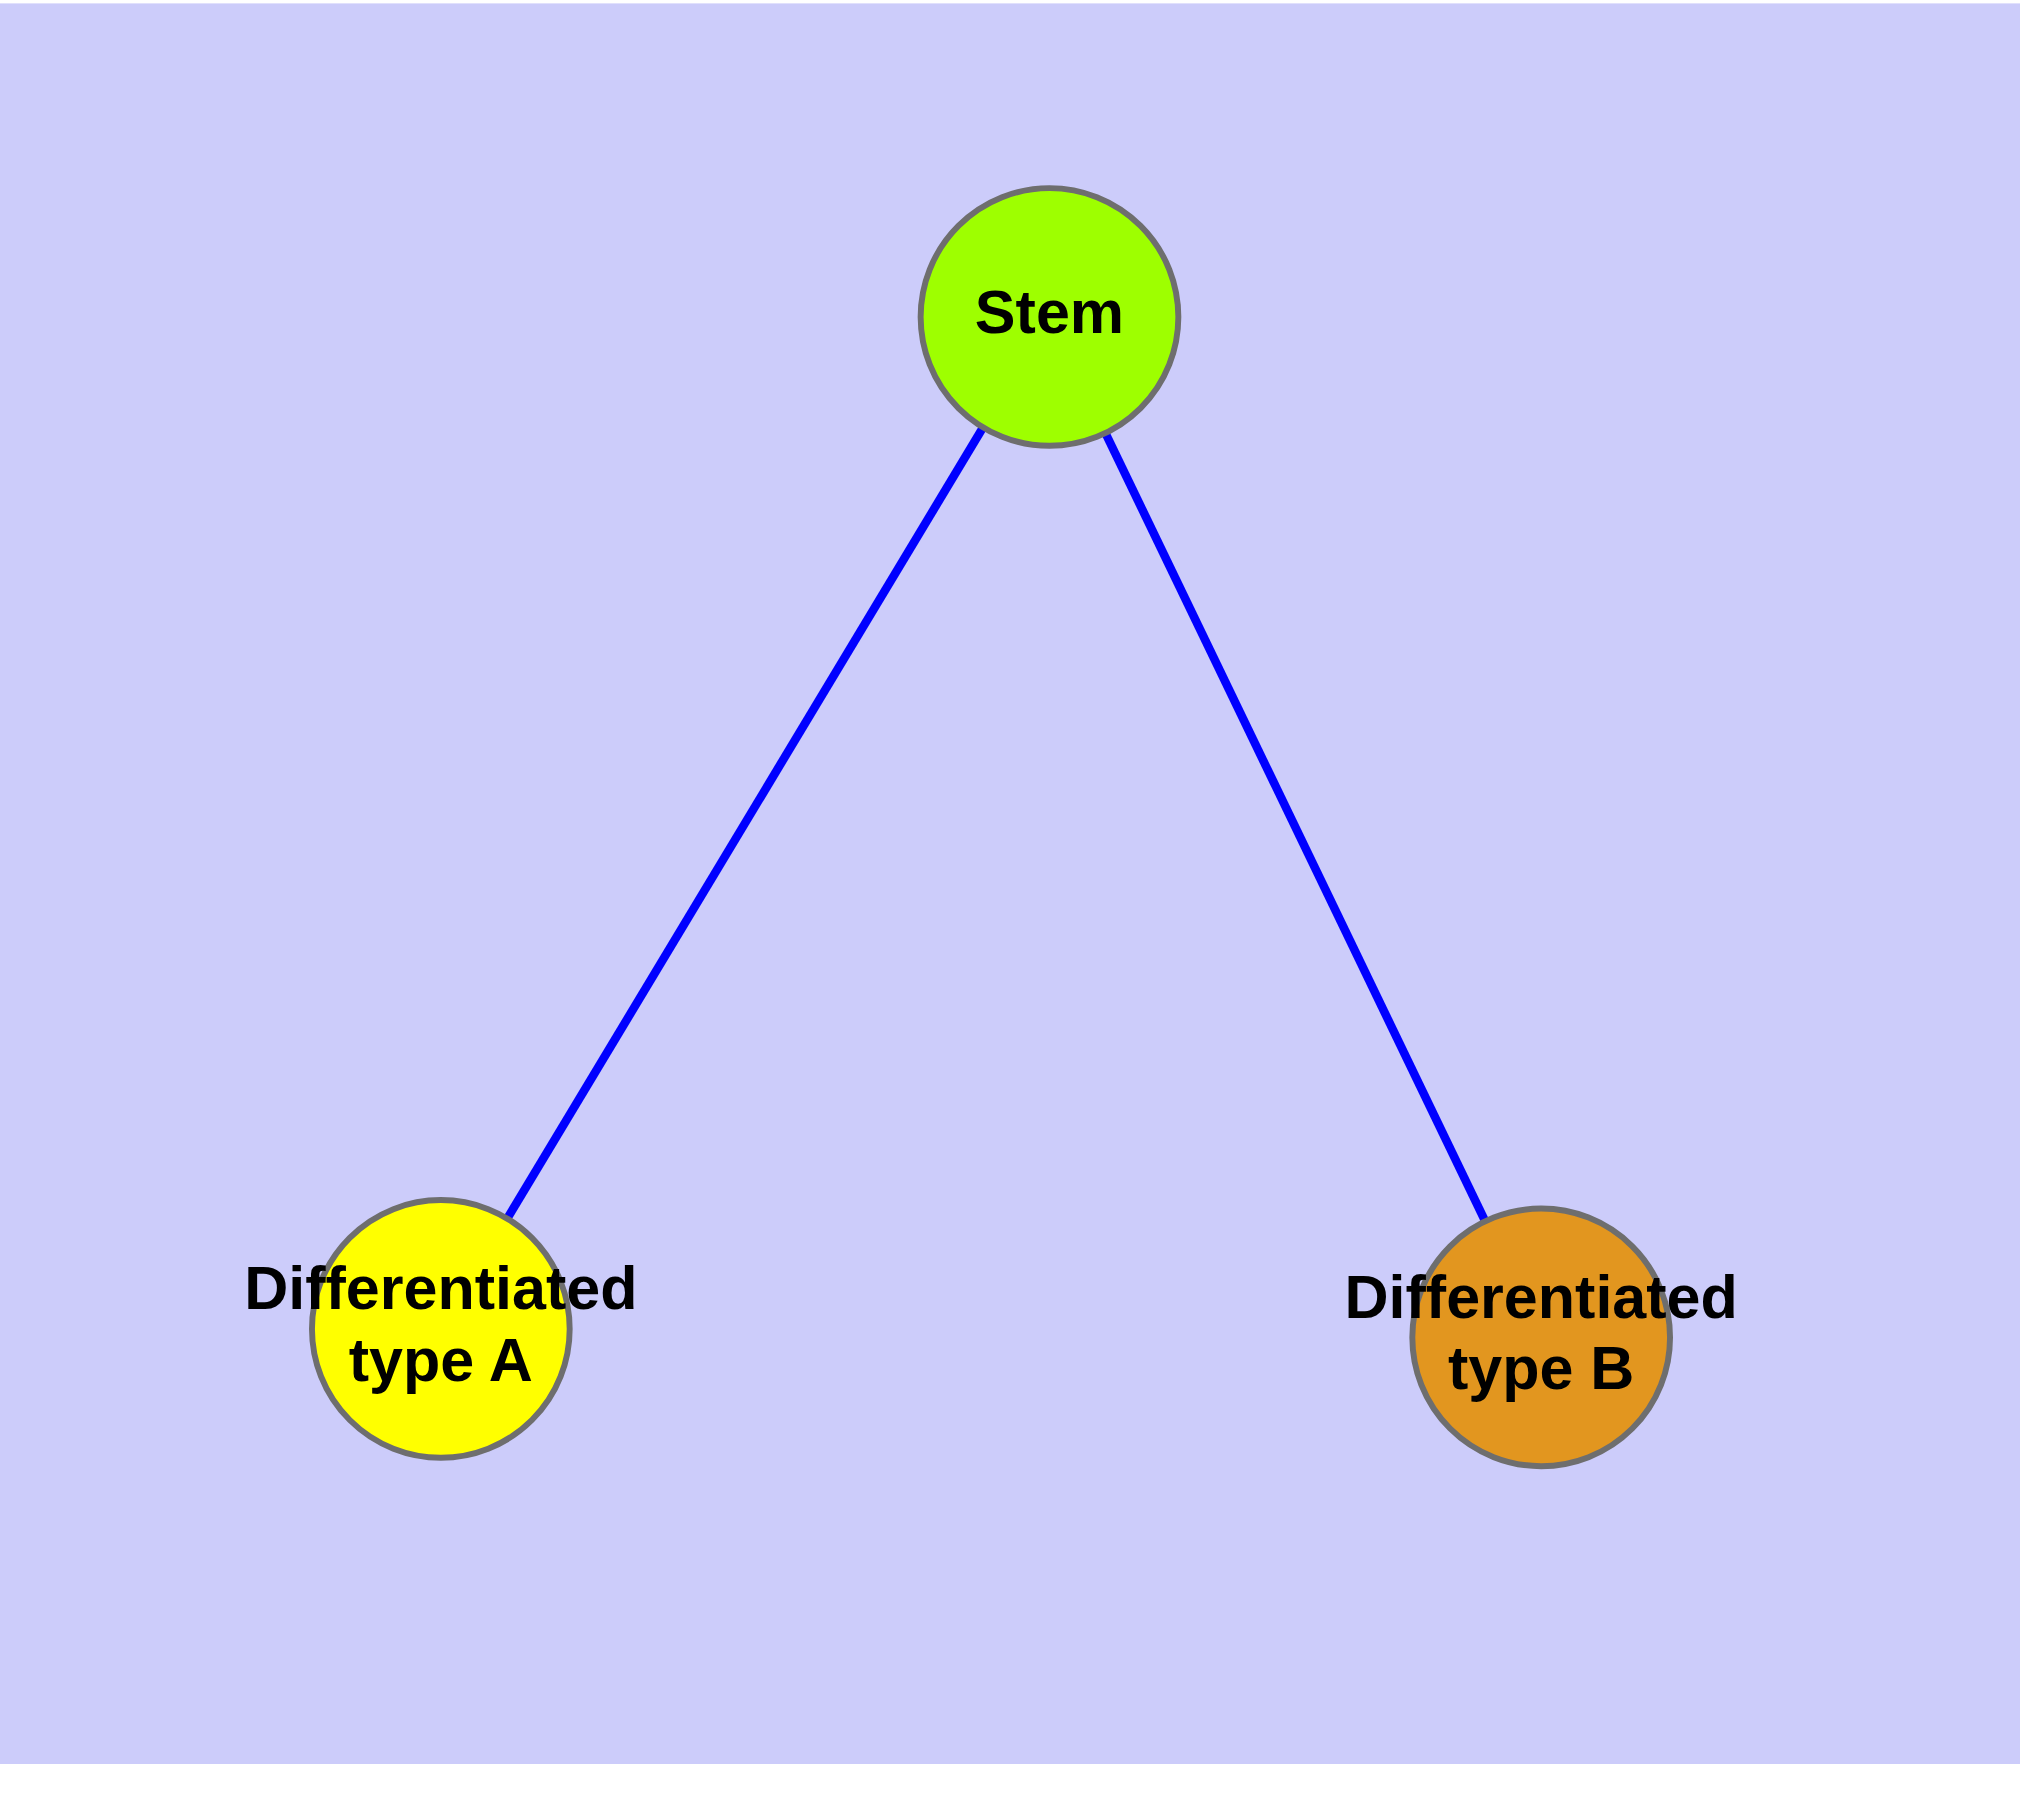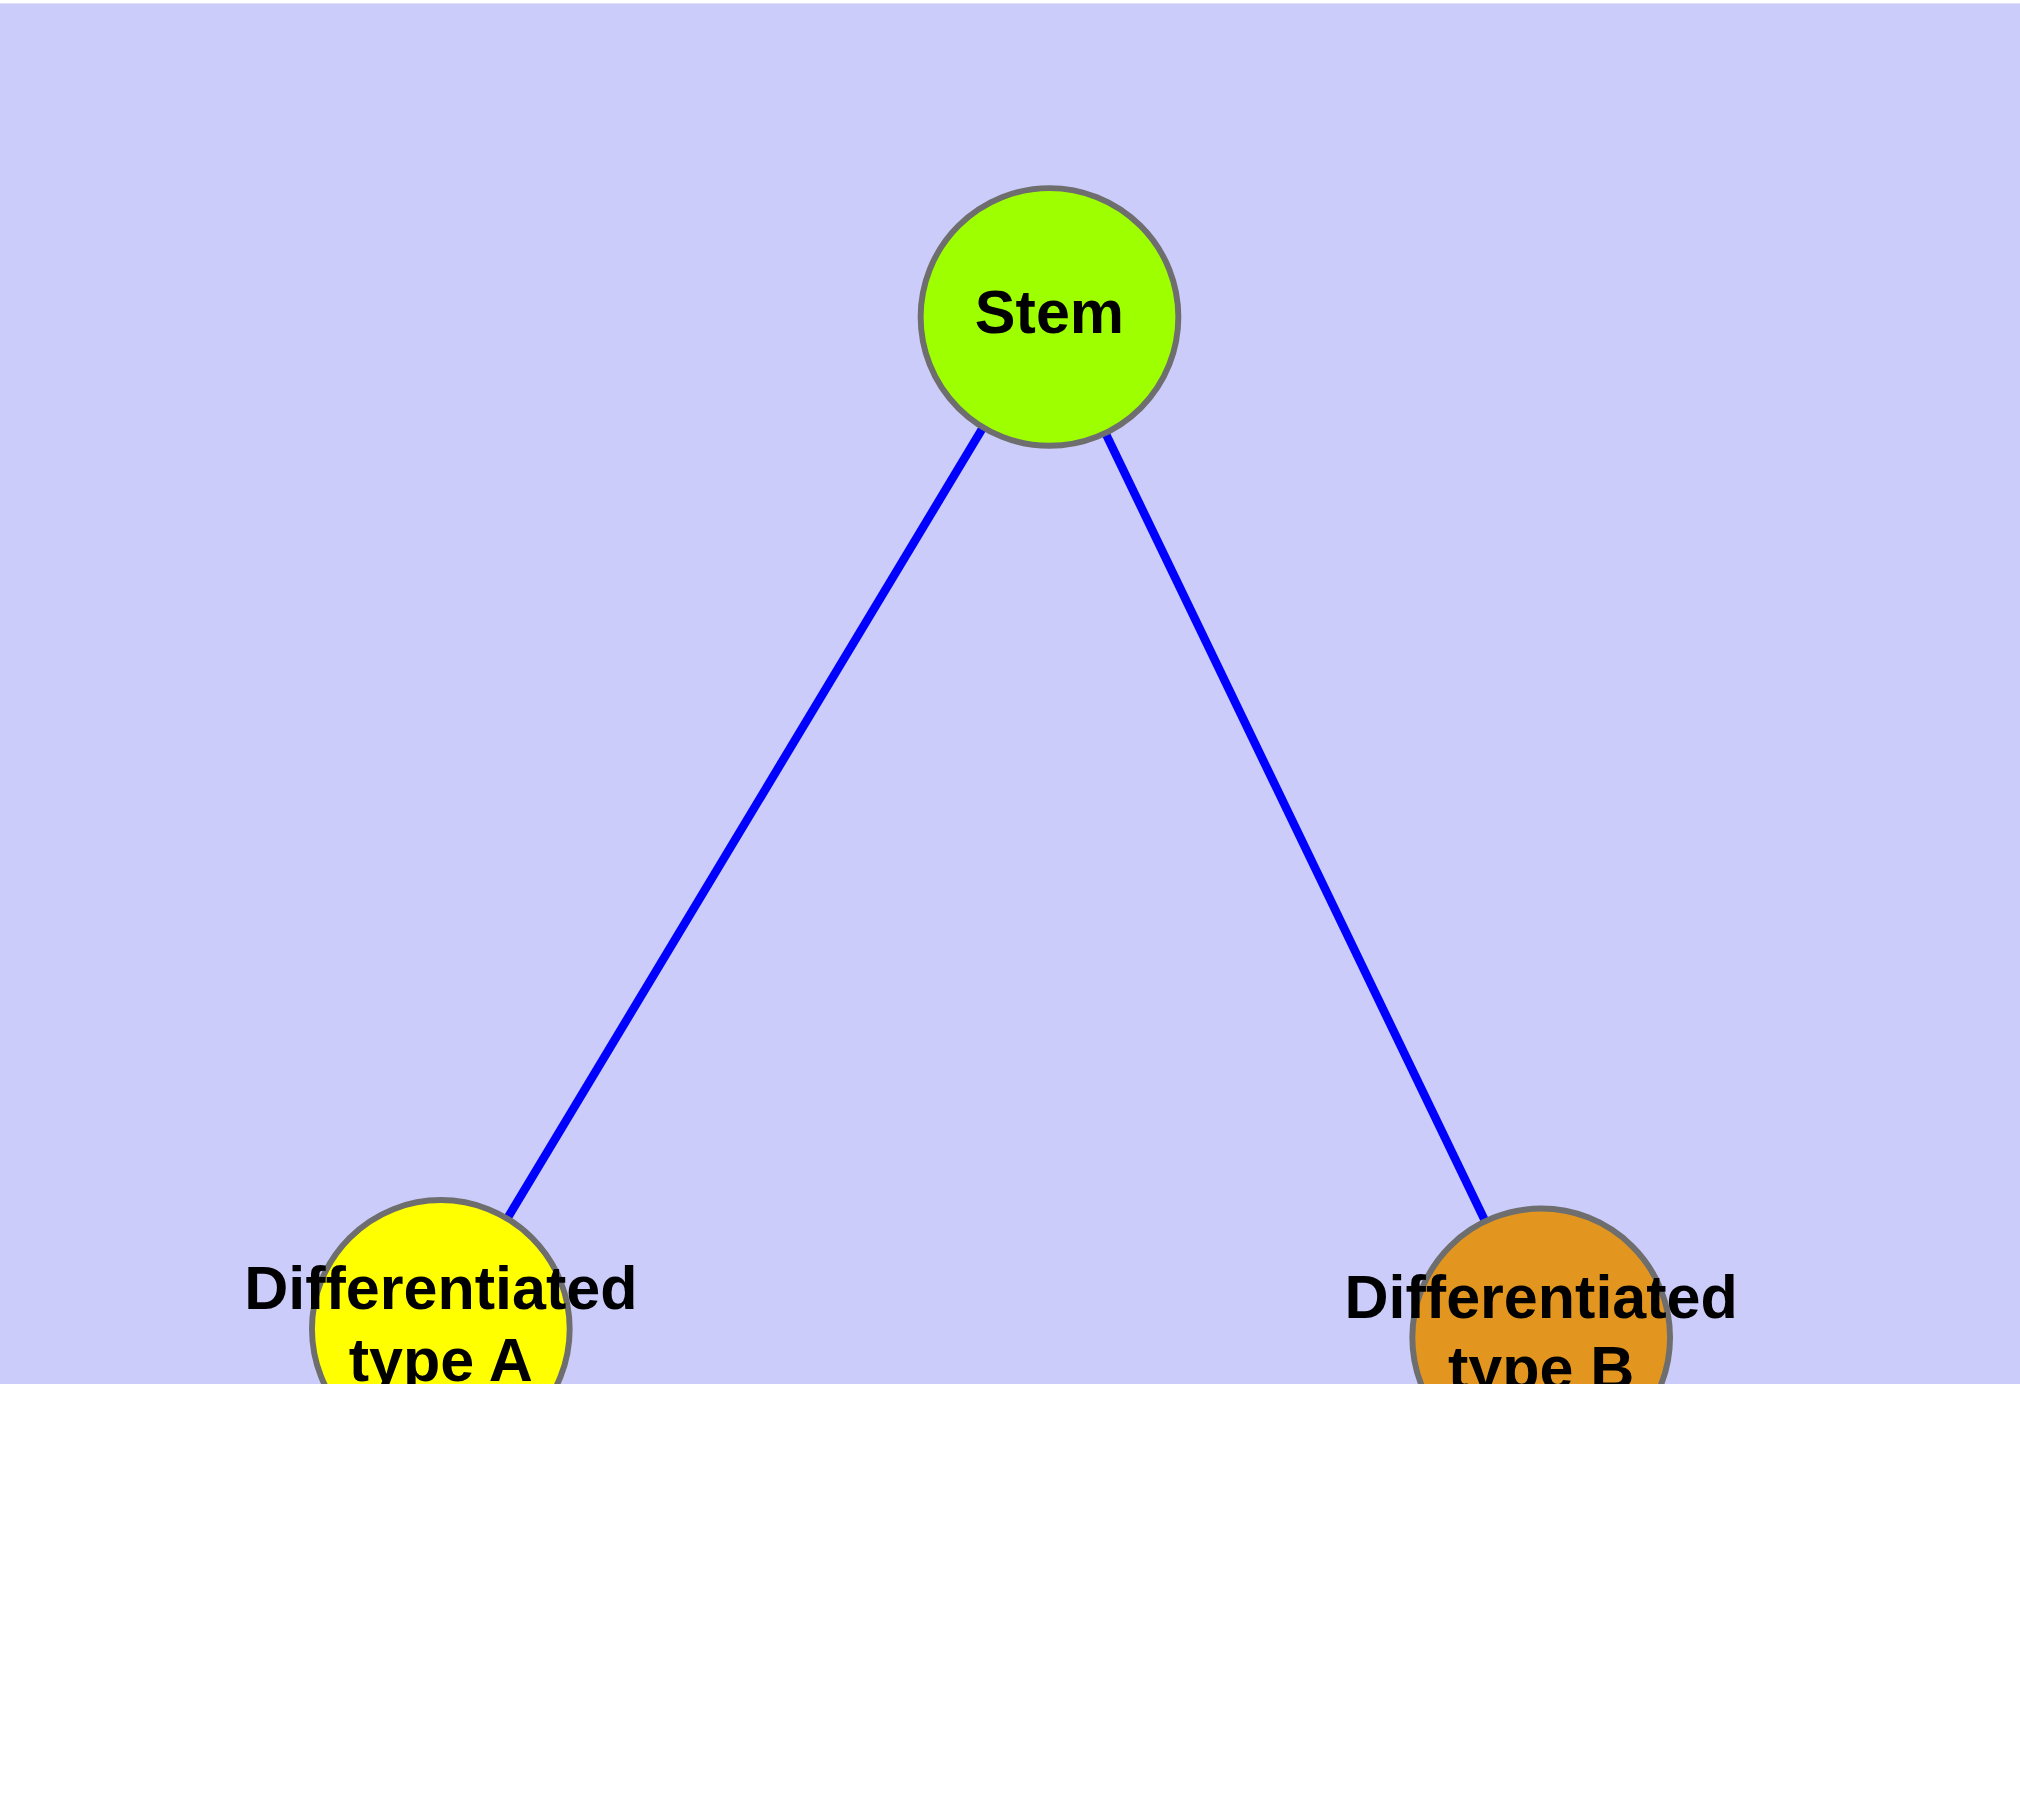--- a/index.html
+++ b/index.html
@@ -7,21 +7,21 @@
     margin: 0;
     padding: 0;
     background: #ffffff;
   }
   body {
     font-family: "Liberation Sans", sans-serif;
   }
   #canvas {
     position: relative;
     width: 2021px;
-    height: 1384px;
+    height: 1764px;
     background: #ffffff;
     overflow: hidden;
   }
   #graph-svg {
     position: absolute;
     top: 0;
     left: 0;
     width: 2021px;
     height: 1812px;
     display: block;

